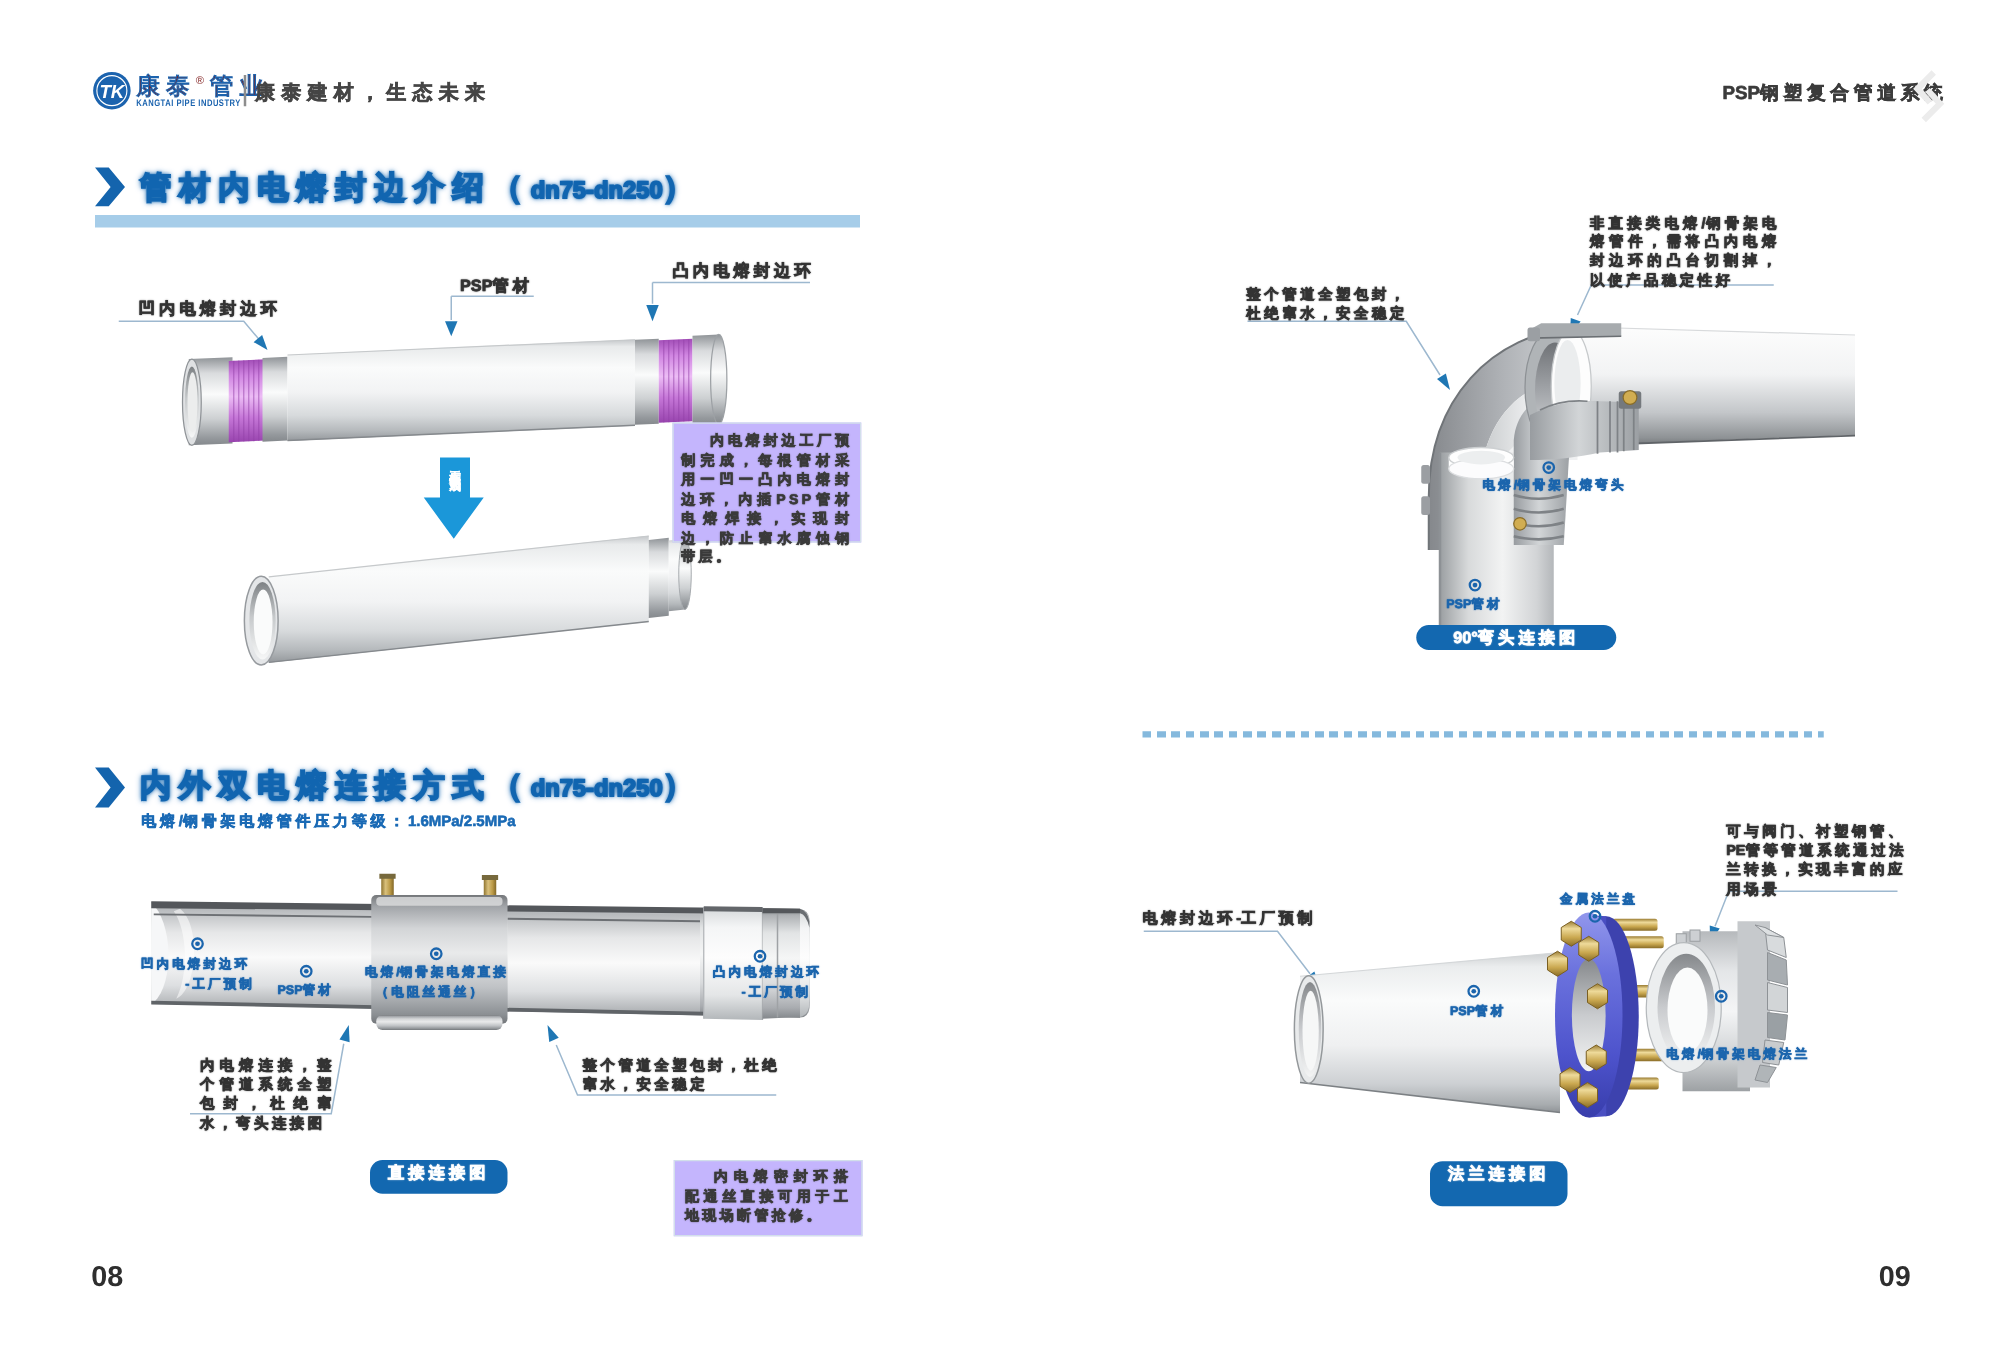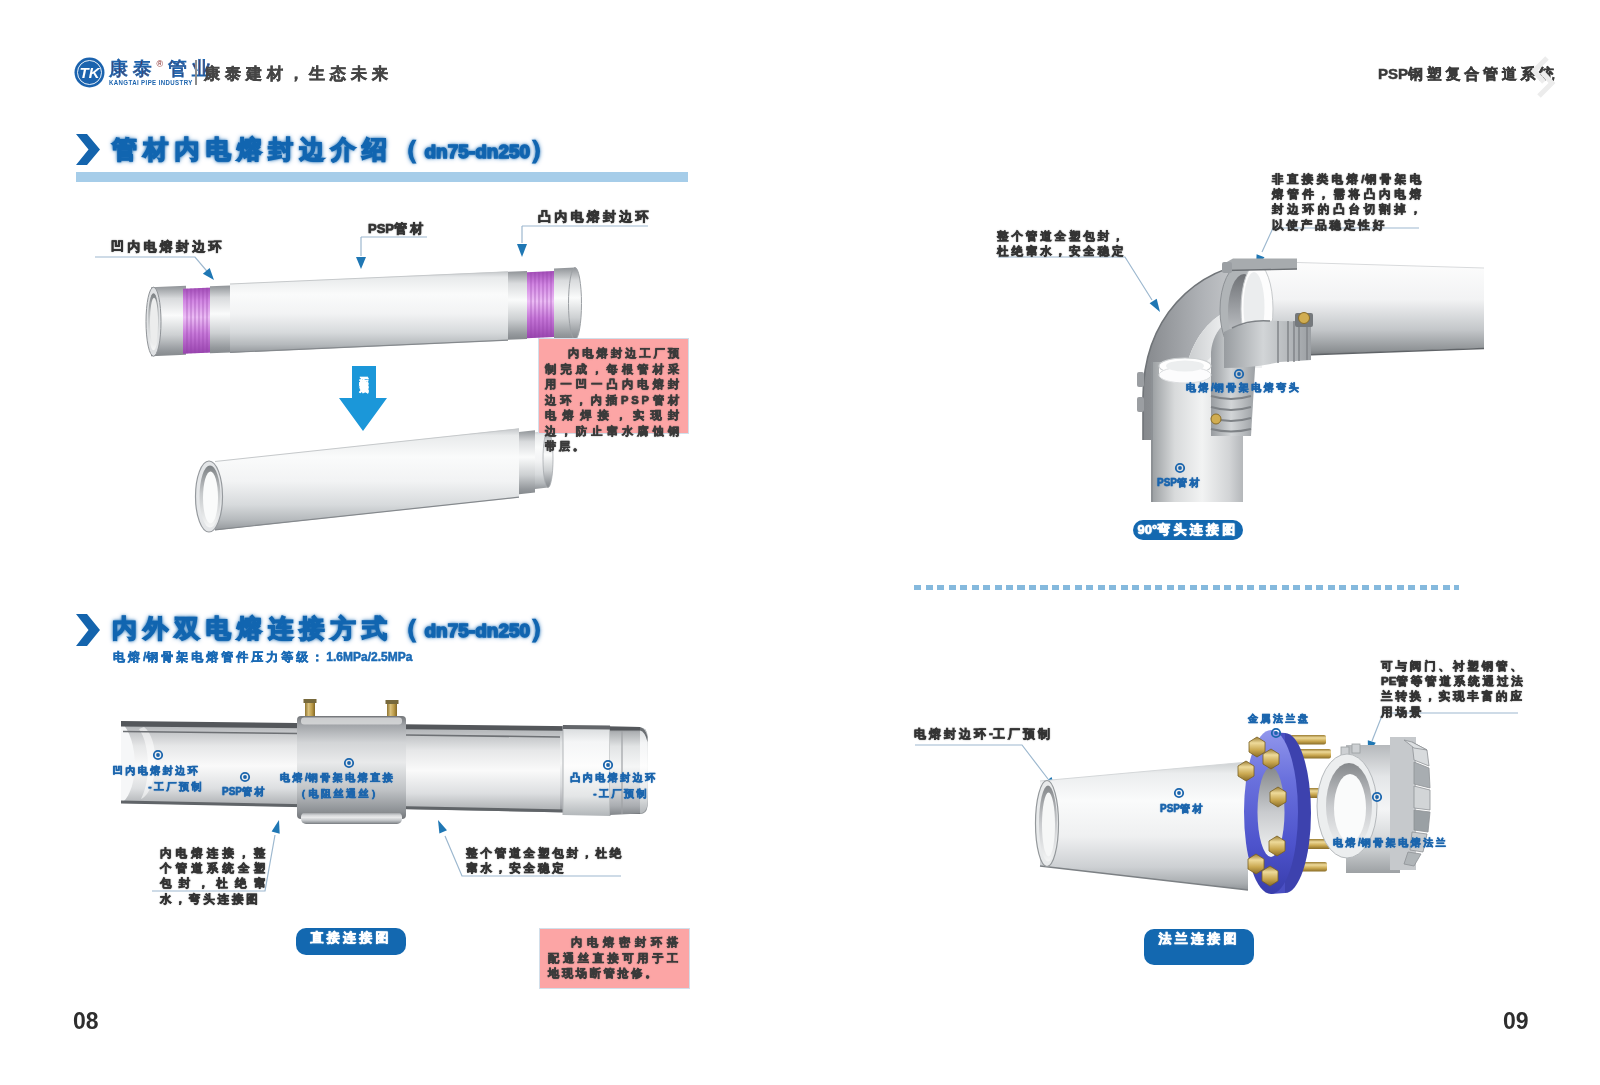--- a/index.html
+++ b/index.html
@@ -4,21 +4,21 @@
 <title>PSP</title>
 <style>
 *{margin:0;padding:0;box-sizing:border-box}
 html,body{width:1600px;height:1085px;background:#fff;overflow:hidden}
 body{font-family:"Liberation Sans",sans-serif;position:relative}
 .abs{position:absolute}
 .ttl{font-size:25px;font-weight:bold;color:#1165b0;-webkit-text-stroke:1.4px #1165b0;white-space:nowrap;letter-spacing:.25em;text-shadow:0 0 1.5px #1165b0,0 0 3px #1165b0,0 0 5px #1165b0}
 .lt{font-style:normal;letter-spacing:0}
 .dk{font-size:11.5px;font-weight:bold;color:#333;-webkit-text-stroke:.55px #333;line-height:15.2px;letter-spacing:.25em;text-shadow:0 0 1.5px #333}
 .bl{font-size:10px;font-weight:bold;color:#1b65ad;-webkit-text-stroke:.45px #1b65ad;white-space:nowrap;letter-spacing:.25em;text-shadow:0 0 1.3px #1b65ad}
-.bx{border:1px solid #d2dfea;background:#fca5a5;font-size:11.2px;line-height:15.5px;font-weight:bold;color:#3a3a3a;-webkit-text-stroke:.5px #3a3a3a;text-align:justify;text-indent:23px;padding:7px 6px;letter-spacing:.24em;text-shadow:0 0 1.4px #3a3a3a}
+.bx{border:1px solid #d2dfea;background:#c4b5fd;font-size:11.2px;line-height:15.5px;font-weight:bold;color:#3a3a3a;-webkit-text-stroke:.5px #3a3a3a;text-align:justify;text-indent:23px;padding:7px 6px;letter-spacing:.24em;text-shadow:0 0 1.4px #3a3a3a}
 .btn{background:#1368b0;border-radius:10px;color:#fff;font-weight:bold;font-size:13px;-webkit-text-stroke:.5px #fff;text-align:center;white-space:nowrap;letter-spacing:.25em;text-shadow:0 0 1.5px #fff}
 svg{position:absolute;overflow:visible}
 </style>
 </head>
 <body>
 
 <svg class="abs" style="left:74px;top:57px" width="31" height="31" viewBox="0 0 31 31">
  <circle cx="15.5" cy="15.5" r="15" fill="#1b63ae"></circle>
  <circle cx="15.5" cy="15.5" r="12" fill="none" stroke="#ffffff" stroke-width=".9"></circle>
  <text x="15.5" y="21" font-size="15" font-style="italic" font-weight="bold" fill="#fff" text-anchor="middle">TK</text>
@@ -240,22 +240,22 @@
  <polyline points="152,891 265,891 275,835"></polyline>
  <polyline points="621,876 462,876 445,836"></polyline>
 </g>
 <polygon points="279,820 279.7,833.7 271.6,831.5" fill="#1f77b4"></polygon>
 <polygon points="438,820 447,830.2 439.4,833.6" fill="#1f77b4"></polygon>
 </svg>
 
 <div class="bl abs" style="left:104px;top:764px;width:105px;text-align:center">凹内电熔封边环</div>
 <div class="bl abs" style="left:104px;top:779.5px;width:105px;text-align:right;padding-right:5px">-工厂预制</div>
 <div class="bl abs" style="left:222px;top:785px"><i class="lt">PSP</i>管材</div>
-<div class="bl abs" style="left:280px;top:771px;width:106px;text-align:left">电熔<i class="lt">/</i>钢骨架电熔直接</div>
-<div class="bl abs" style="left:296px;top:786.5px;width:106px;text-align:left">（电阻丝通丝）</div>
+<div class="bl abs" style="left:292px;top:771px;width:106px;text-align:left">电熔<i class="lt">/</i>钢骨架电熔直接</div>
+<div class="bl abs" style="left:282px;top:786.5px;width:106px;text-align:right">（电阻丝通丝）</div>
 <div class="bl abs" style="left:562px;top:771px;width:104px;text-align:center">凸内电熔封边环</div>
 <div class="bl abs" style="left:562px;top:786.5px;width:104px;text-align:right;padding-right:17px">-工厂预制</div>
 
 <div class="dk abs" style="left:160px;top:846px;width:108px;text-align:justify">内电熔连接，整个管道系统全塑包封，杜绝窜水，弯头连接图</div>
 <div class="dk abs" style="left:466px;top:846px;width:165px">整个管道全塑包封，杜绝窜水，安全稳定</div>
 <div class="btn abs" style="left:296px;top:928px;width:110px;height:27px;line-height:20px">直接连接图</div>
 <div class="bx abs" style="left:539px;top:928px;width:151px;height:61px;padding:6px 8px">内电熔密封环搭配通丝直接可用于工地现场断管抢修。</div>
 
 <svg class="abs" style="left:900px;top:150px" width="700" height="420" viewBox="900 150 700 420">
 <defs>
@@ -360,21 +360,21 @@
   <circle cx="59" cy="14" r="4.2"></circle>
       <circle cx="0" cy="108" r="4.2"></circle>
  </g>
  <g fill="#1b65ad">
       <circle cx="59" cy="14" r="1.9"></circle>
       <circle cx="0" cy="108" r="1.9"></circle>
     </g>
 </svg>
 <div class="bl abs" style="left:1186px;top:381px">电熔<i class="lt">/</i>钢骨架电熔弯头</div>
 <div class="bl abs" style="left:1157px;top:476px"><i class="lt">PSP</i>管材</div>
-<div class="btn abs" style="left:1133px;top:520px;width:110px;height:20px;line-height:20px"><i class="lt">90°</i>弯头连接图</div>
+<div class="btn abs" style="left:1133px;top:500px;width:160px;height:20px;line-height:20px"><i class="lt">90°</i>弯头连接图</div>
 
 <div class="abs" style="left:914px;top:585px;width:545px;height:4.5px;background:repeating-linear-gradient(90deg,#85b9dd 0,#85b9dd 7px,transparent 7px,transparent 11.5px)"></div>
 
 <svg class="abs" style="left:900px;top:640px" width="700" height="320" viewBox="900 640 700 320">
 <defs>
  <linearGradient id="gFPipe" x1="0" y1="0" x2="0" y2="1">
   <stop offset="0" stop-color="#cdd0d2"></stop>
         <stop offset=".09" stop-color="#ebedee"></stop>
   <stop offset=".3" stop-color="#fafbfb"></stop>
         <stop offset=".58" stop-color="#eff0f1"></stop>

